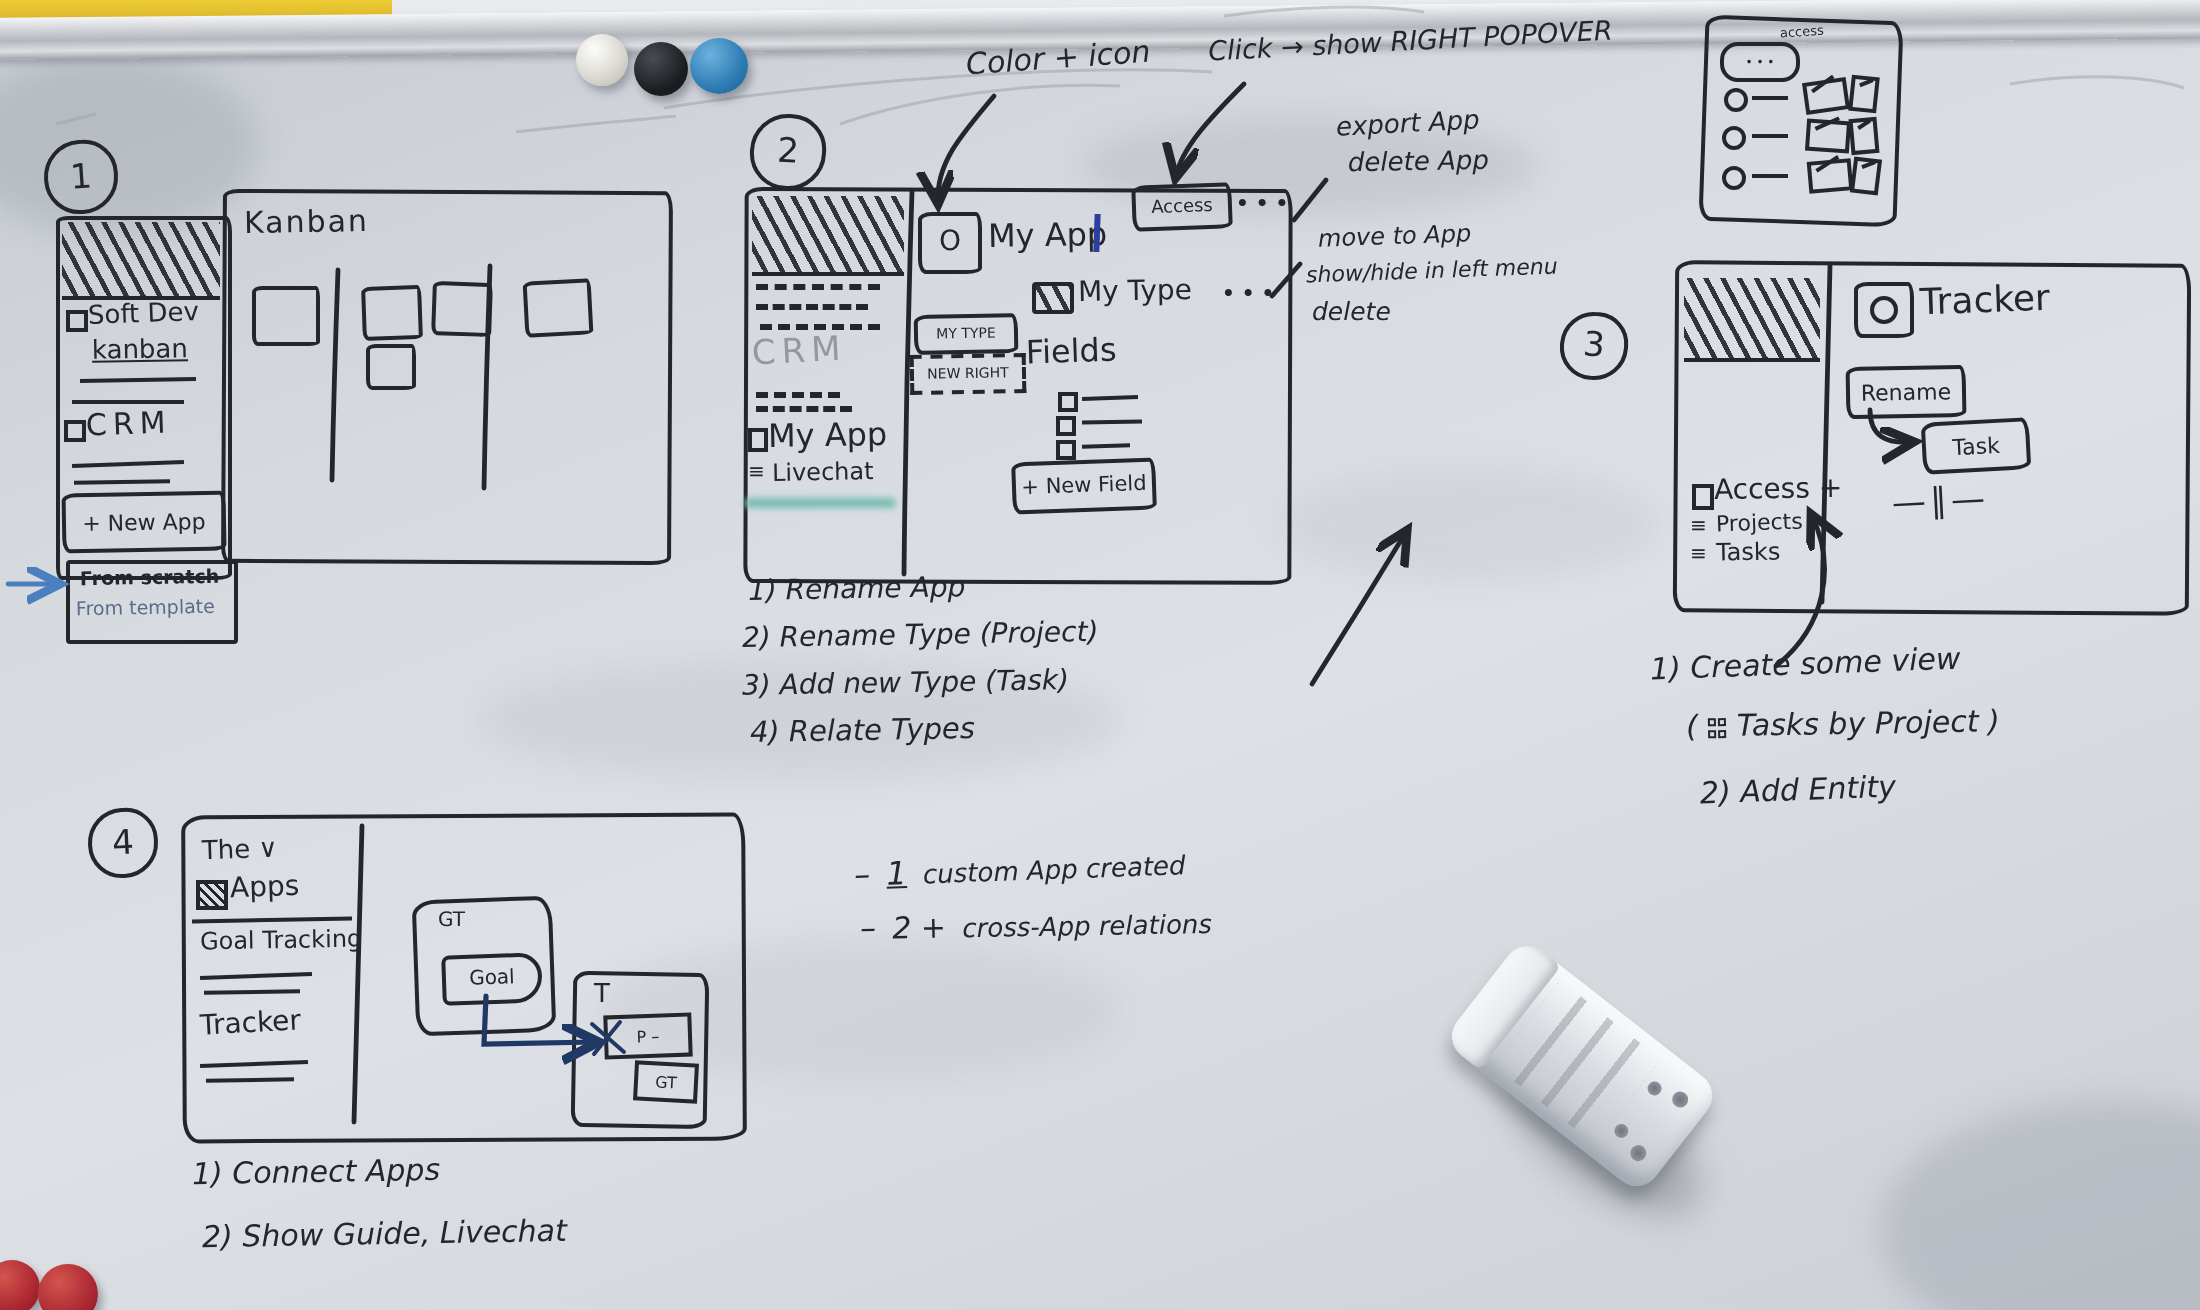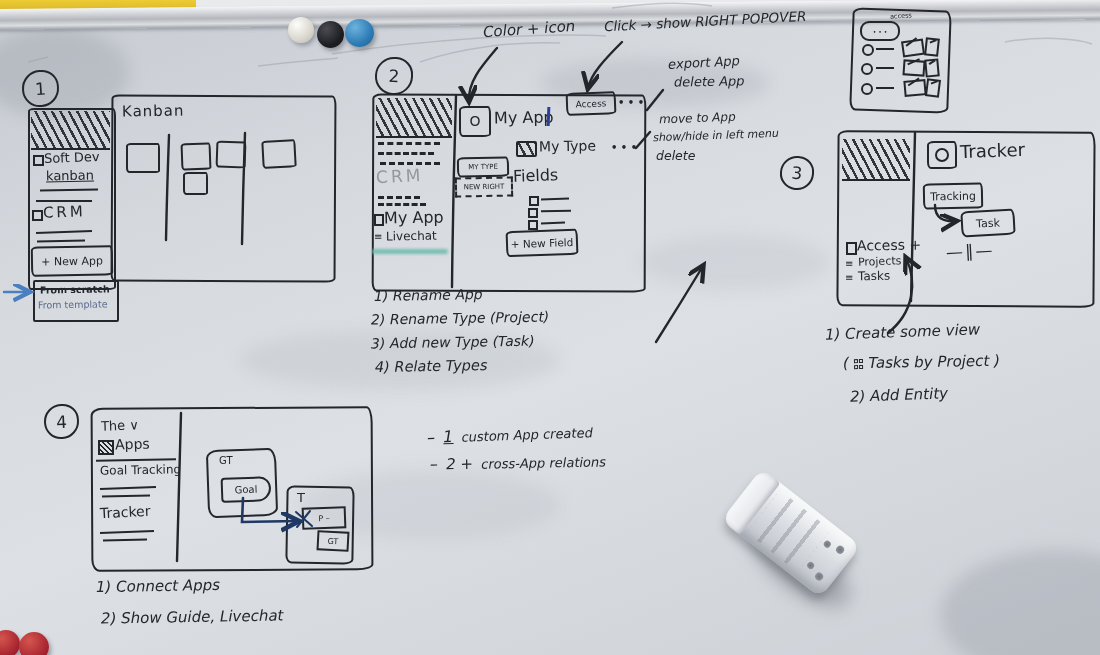--- a/index.html
+++ b/index.html
@@ -172,21 +172,21 @@
 <div class="abs hw listicn" style="left:845px;top:259px;">≡</div>
 <div class="abs hw" style="left:858px;top:256px;font-size:11px;transform:rotate(-2deg);">Projects</div>
 <div class="abs hw listicn" style="left:845px;top:273px;">≡</div>
 <div class="abs hw" style="left:858px;top:270px;font-size:12px;transform:rotate(-1deg);">Tasks</div>
 
 <div class="abs wob-sm" style="left:927px;top:141px;width:26px;height:24px;display:flex;align-items:center;justify-content:center;">
   <span style="width:10px;height:10px;border:2.5px solid #23262b;border-radius:50%;display:block;"></span>
 </div>
 <div class="abs hw" style="left:960px;top:142px;font-size:18px;transform:rotate(-2deg);">Tracker</div>
 <div class="abs btn wob-sm" style="left:923px;top:183px;width:56px;height:22px;font-size:11px;transform:rotate(-1deg);">
-    <span>Tracking</span>
+    <span>Rename</span>
   </div>
 <div class="abs btn wob-sm" style="left:961px;top:210px;width:50px;height:22px;font-size:11px;transform:rotate(-3deg);border-radius:8px 4px 9px 5px/5px 9px 4px 8px;">
     <span>Task</span>
   </div>
 <div class="abs hw" style="left:946px;top:243px;font-size:17px;letter-spacing:2px;transform:rotate(-3deg);">—∥—</div>
 
 <div class="abs hw it" style="left:825px;top:325px;font-size:15px;transform:rotate(-2deg);">1) Create some view</div>
 <div class="abs hw it" style="left:843px;top:355px;font-size:15px;transform:rotate(-1deg);display:flex;align-items:center;gap:5px;">
   <span>(</span>
   <span class="grid4">

